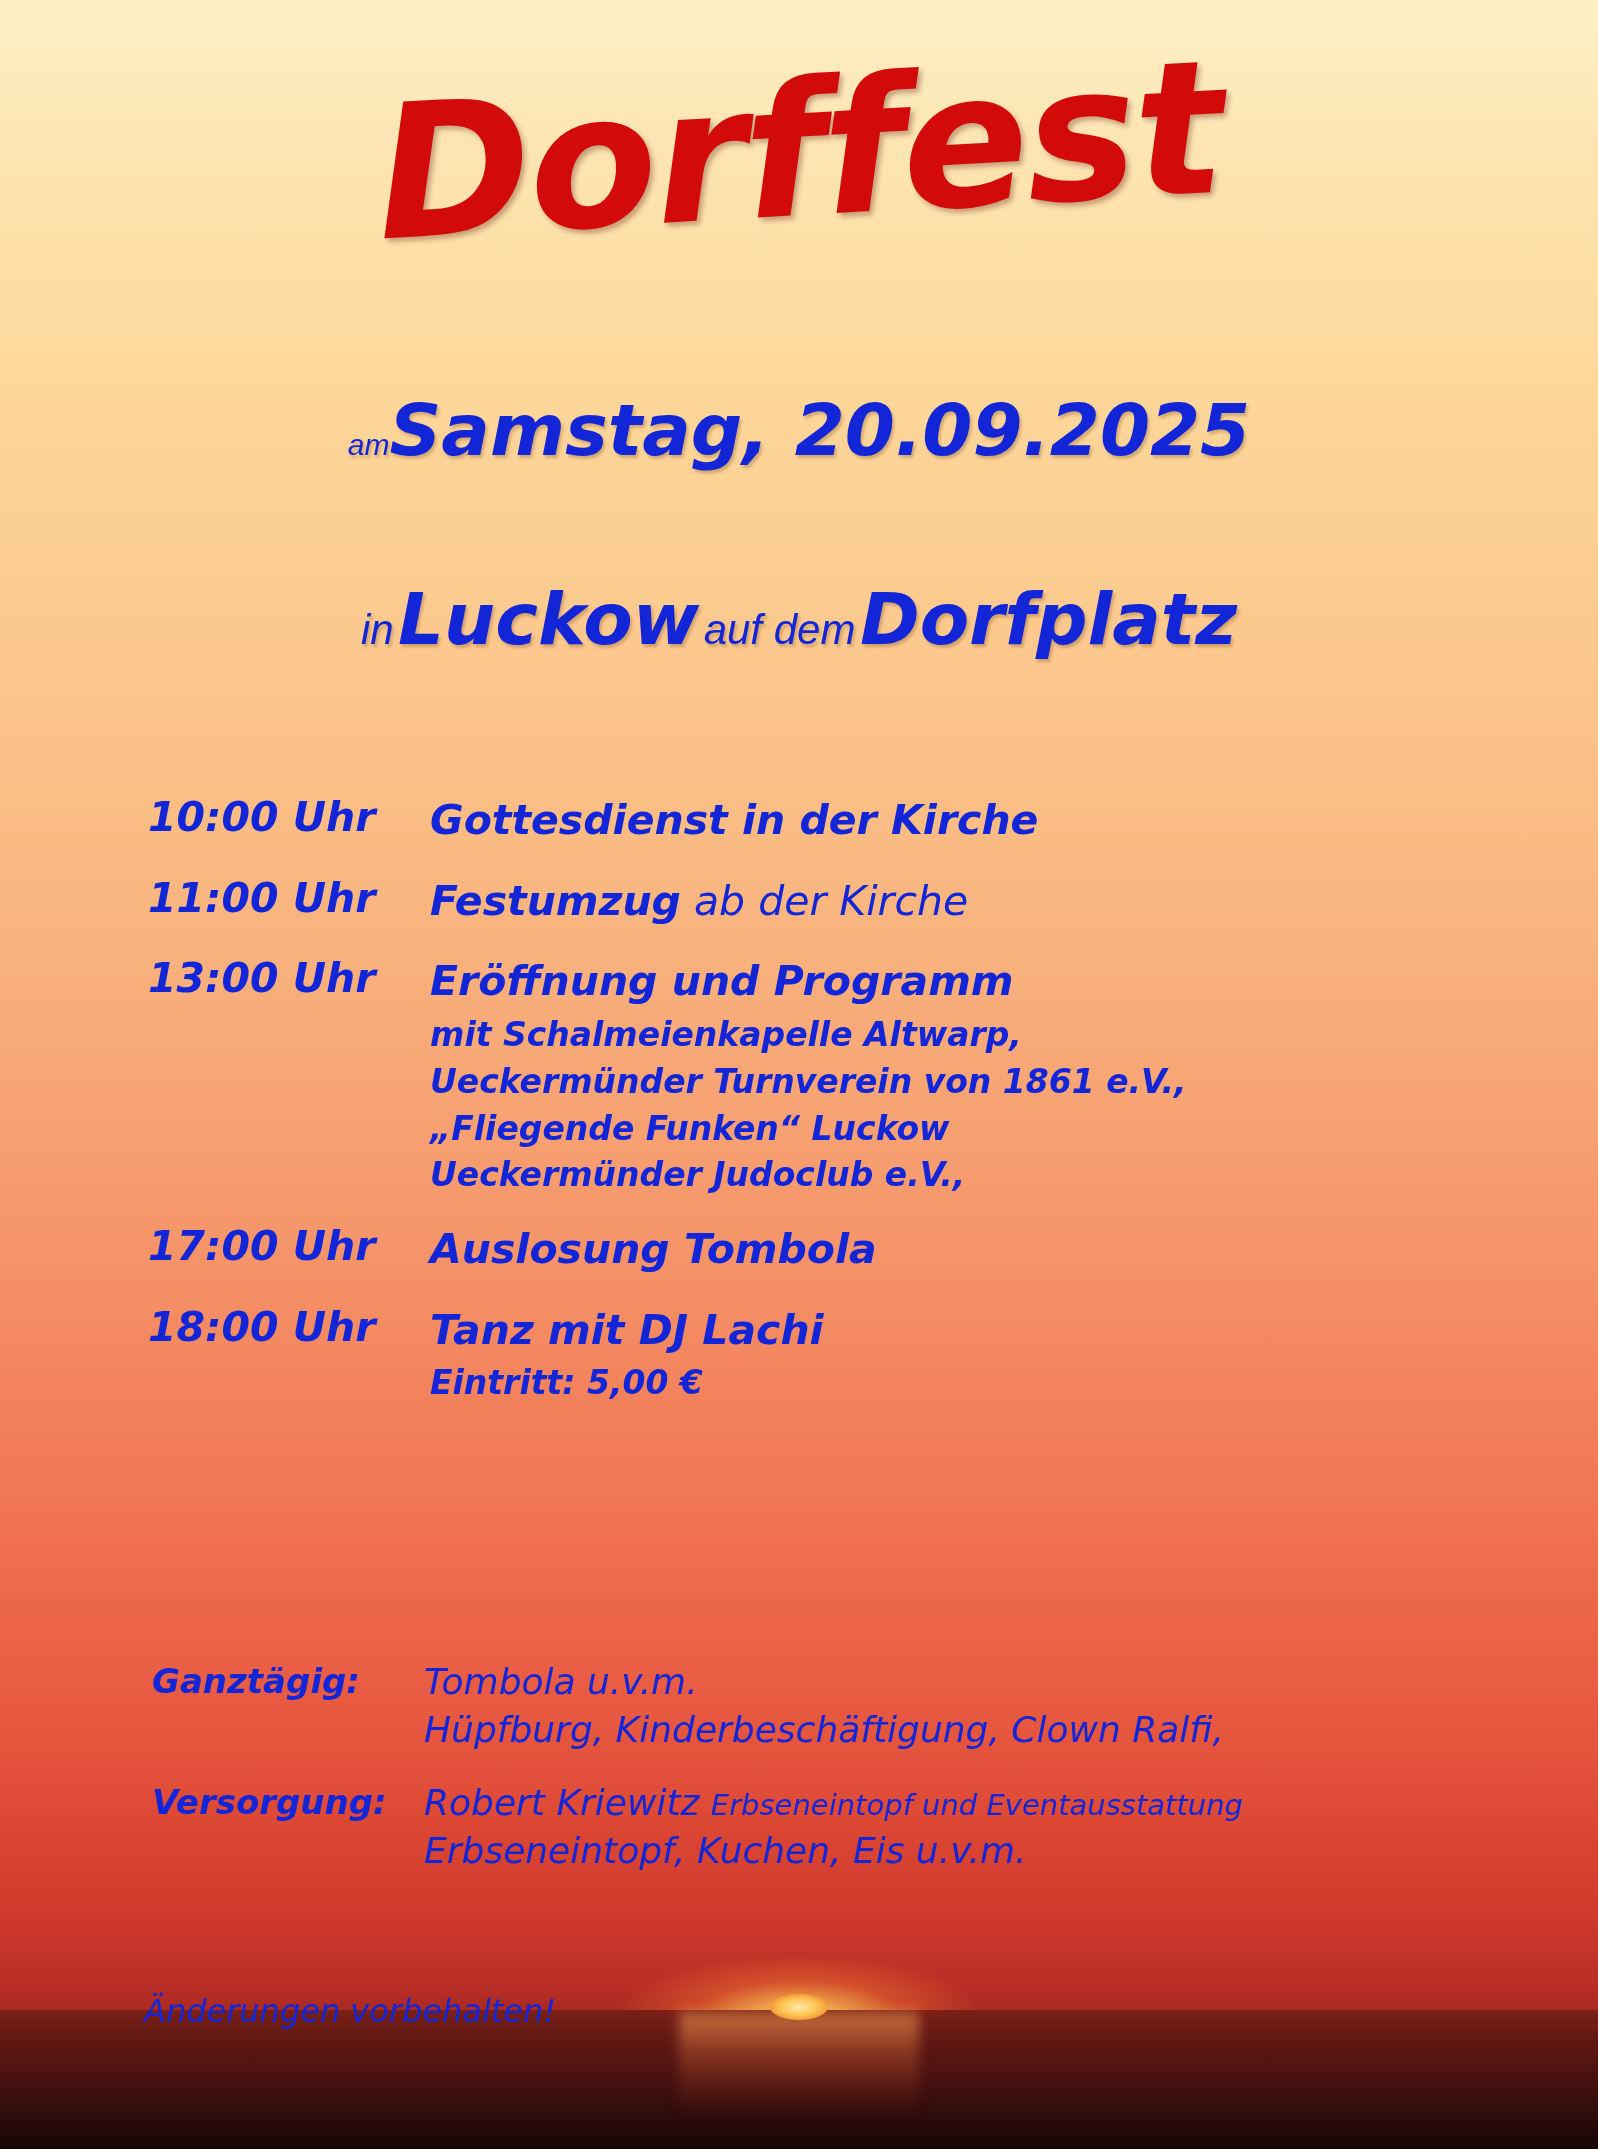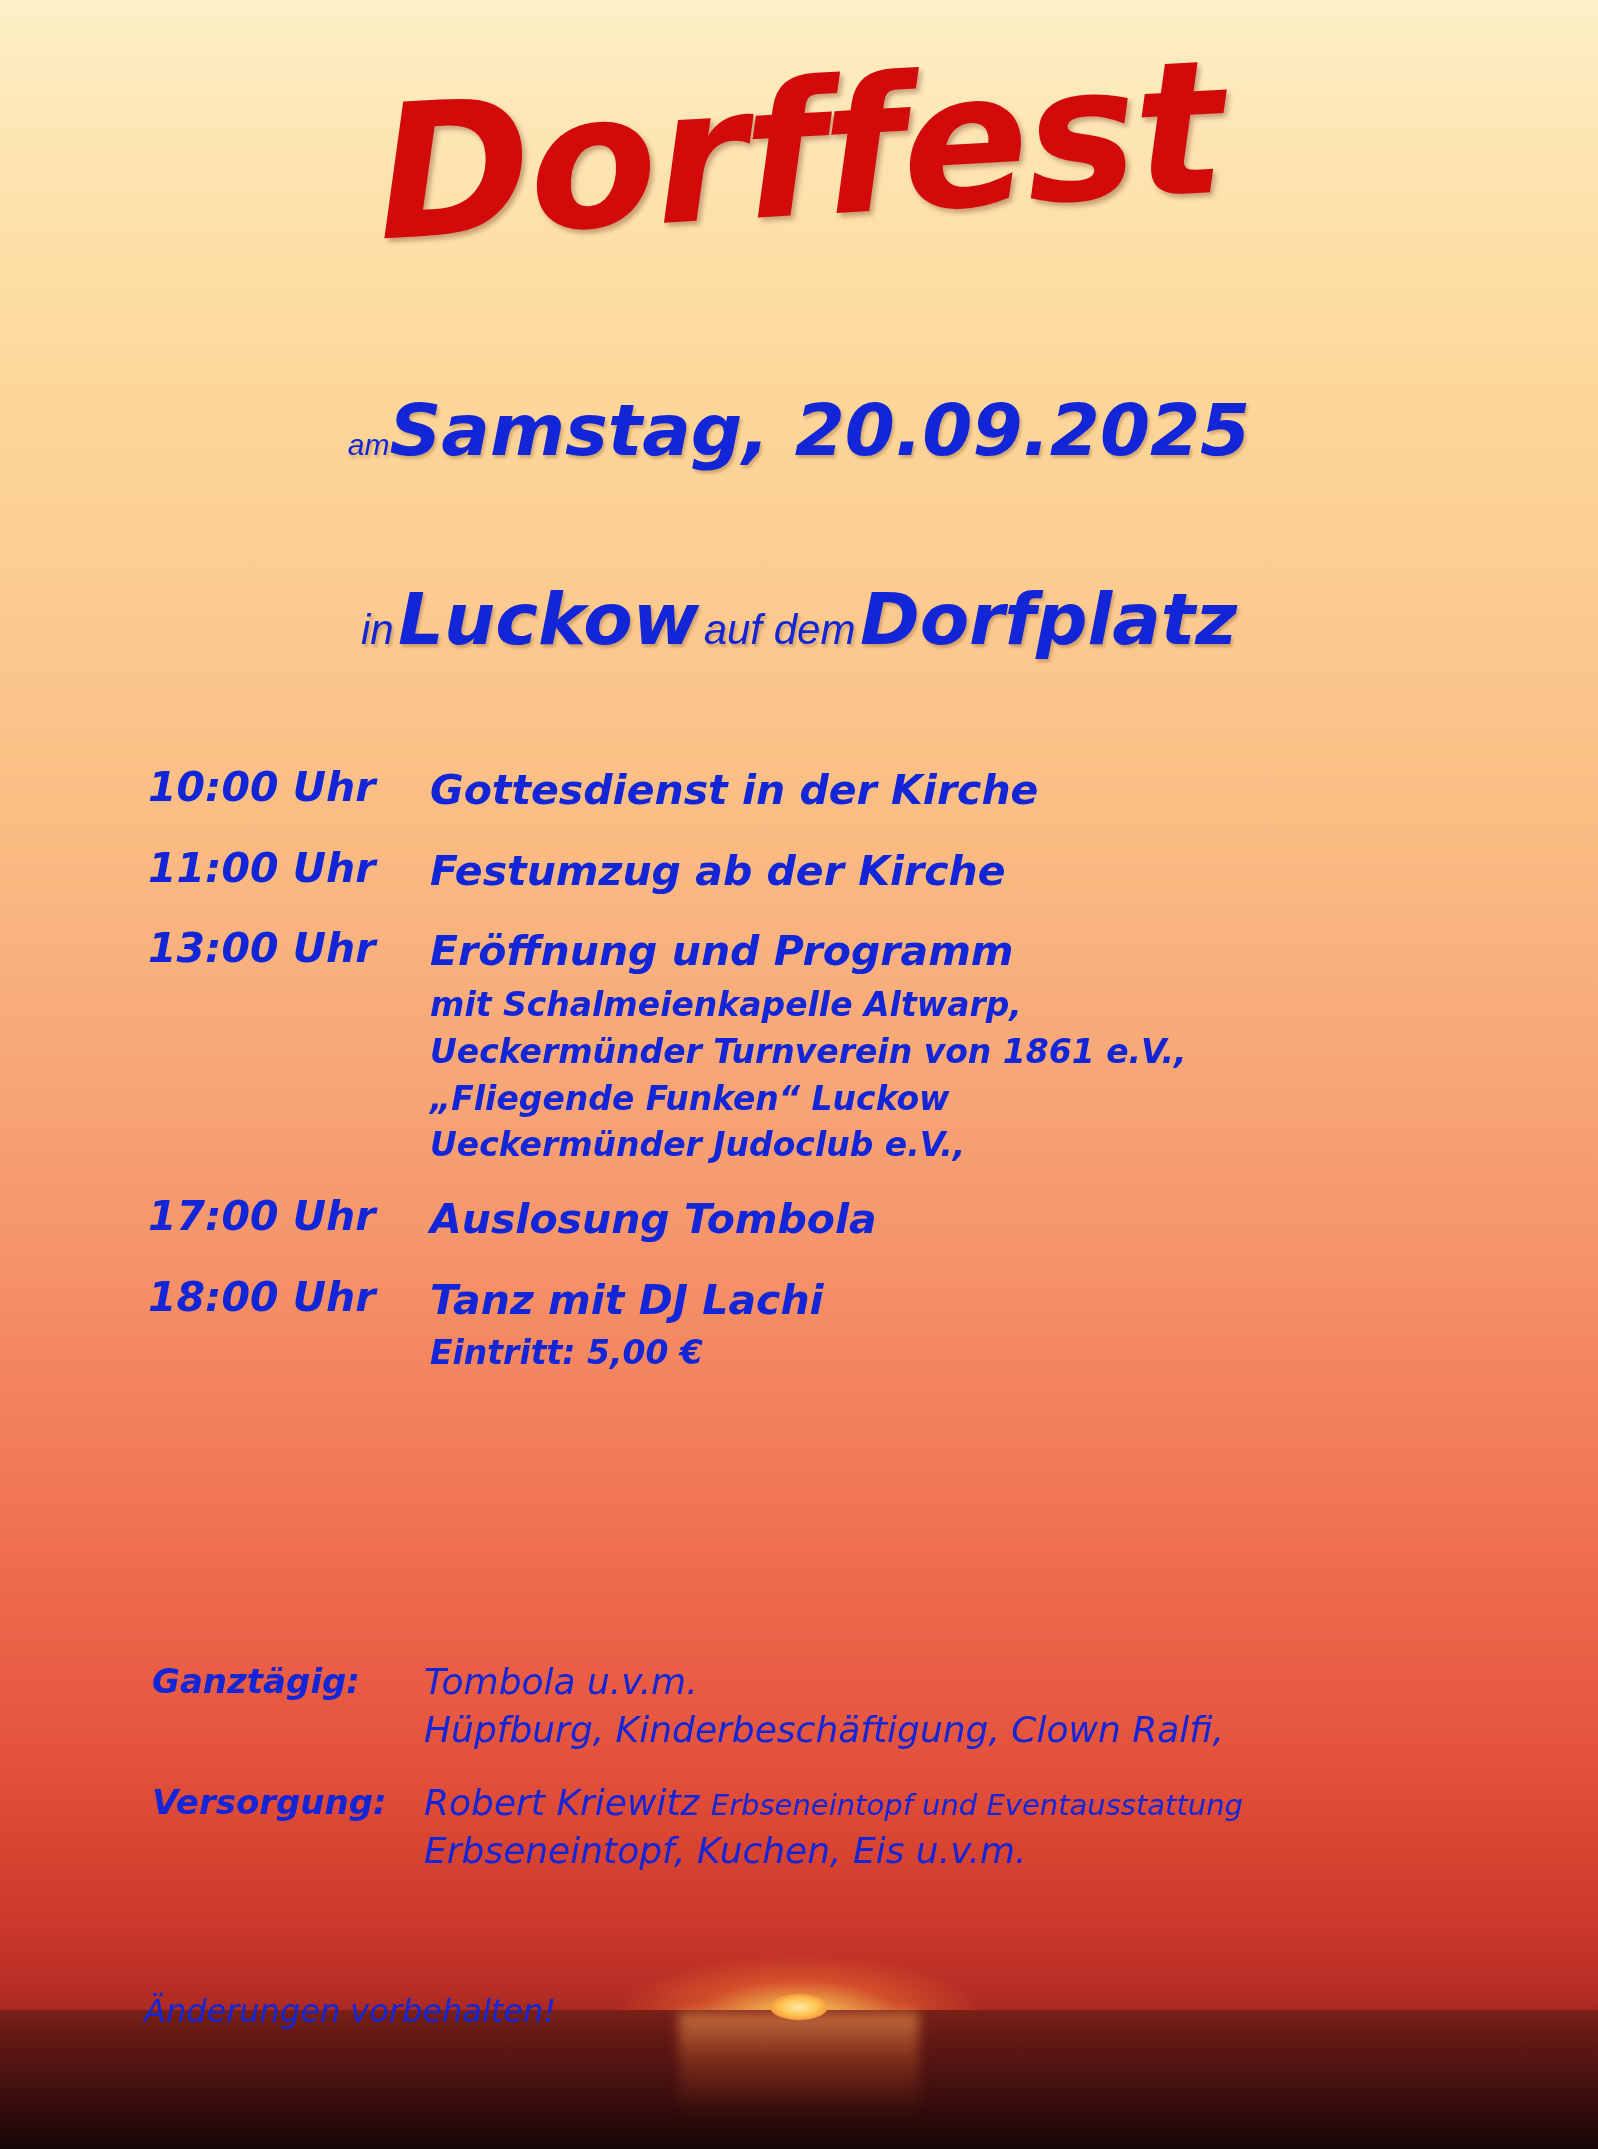--- a/index.html
+++ b/index.html
@@ -169,21 +169,21 @@
   .placeline .big {
     font-family: "DejaVu Sans", sans-serif;
     font-style: italic;
     font-weight: bold;
     font-size: 72px;
   }
 
   
   .schedule {
     position: absolute;
-    top: 762px;
+    top: 792px;
     left: 148px;
     width: 1320px;
     color: #1226d8;
   }
   .row {
     display: flex;
     align-items: flex-start;
     margin-bottom: 24px;
   }
   .time {
@@ -197,21 +197,21 @@
   }
   .desc {
     flex: 1 1 auto;
     font-family: "DejaVu Sans", sans-serif;
     font-style: italic;
     font-weight: bold;
     font-size: 41px;
     line-height: 1.38;
   }
   .desc .normal {
-    font-weight: bold;
+    font-weight: normal;
   }
   .sub {
     font-family: "DejaVu Sans", sans-serif;
     font-style: italic;
     font-weight: bold;
     font-size: 33px;
     line-height: 1.3;
     margin-top: 4px;
   }
 

